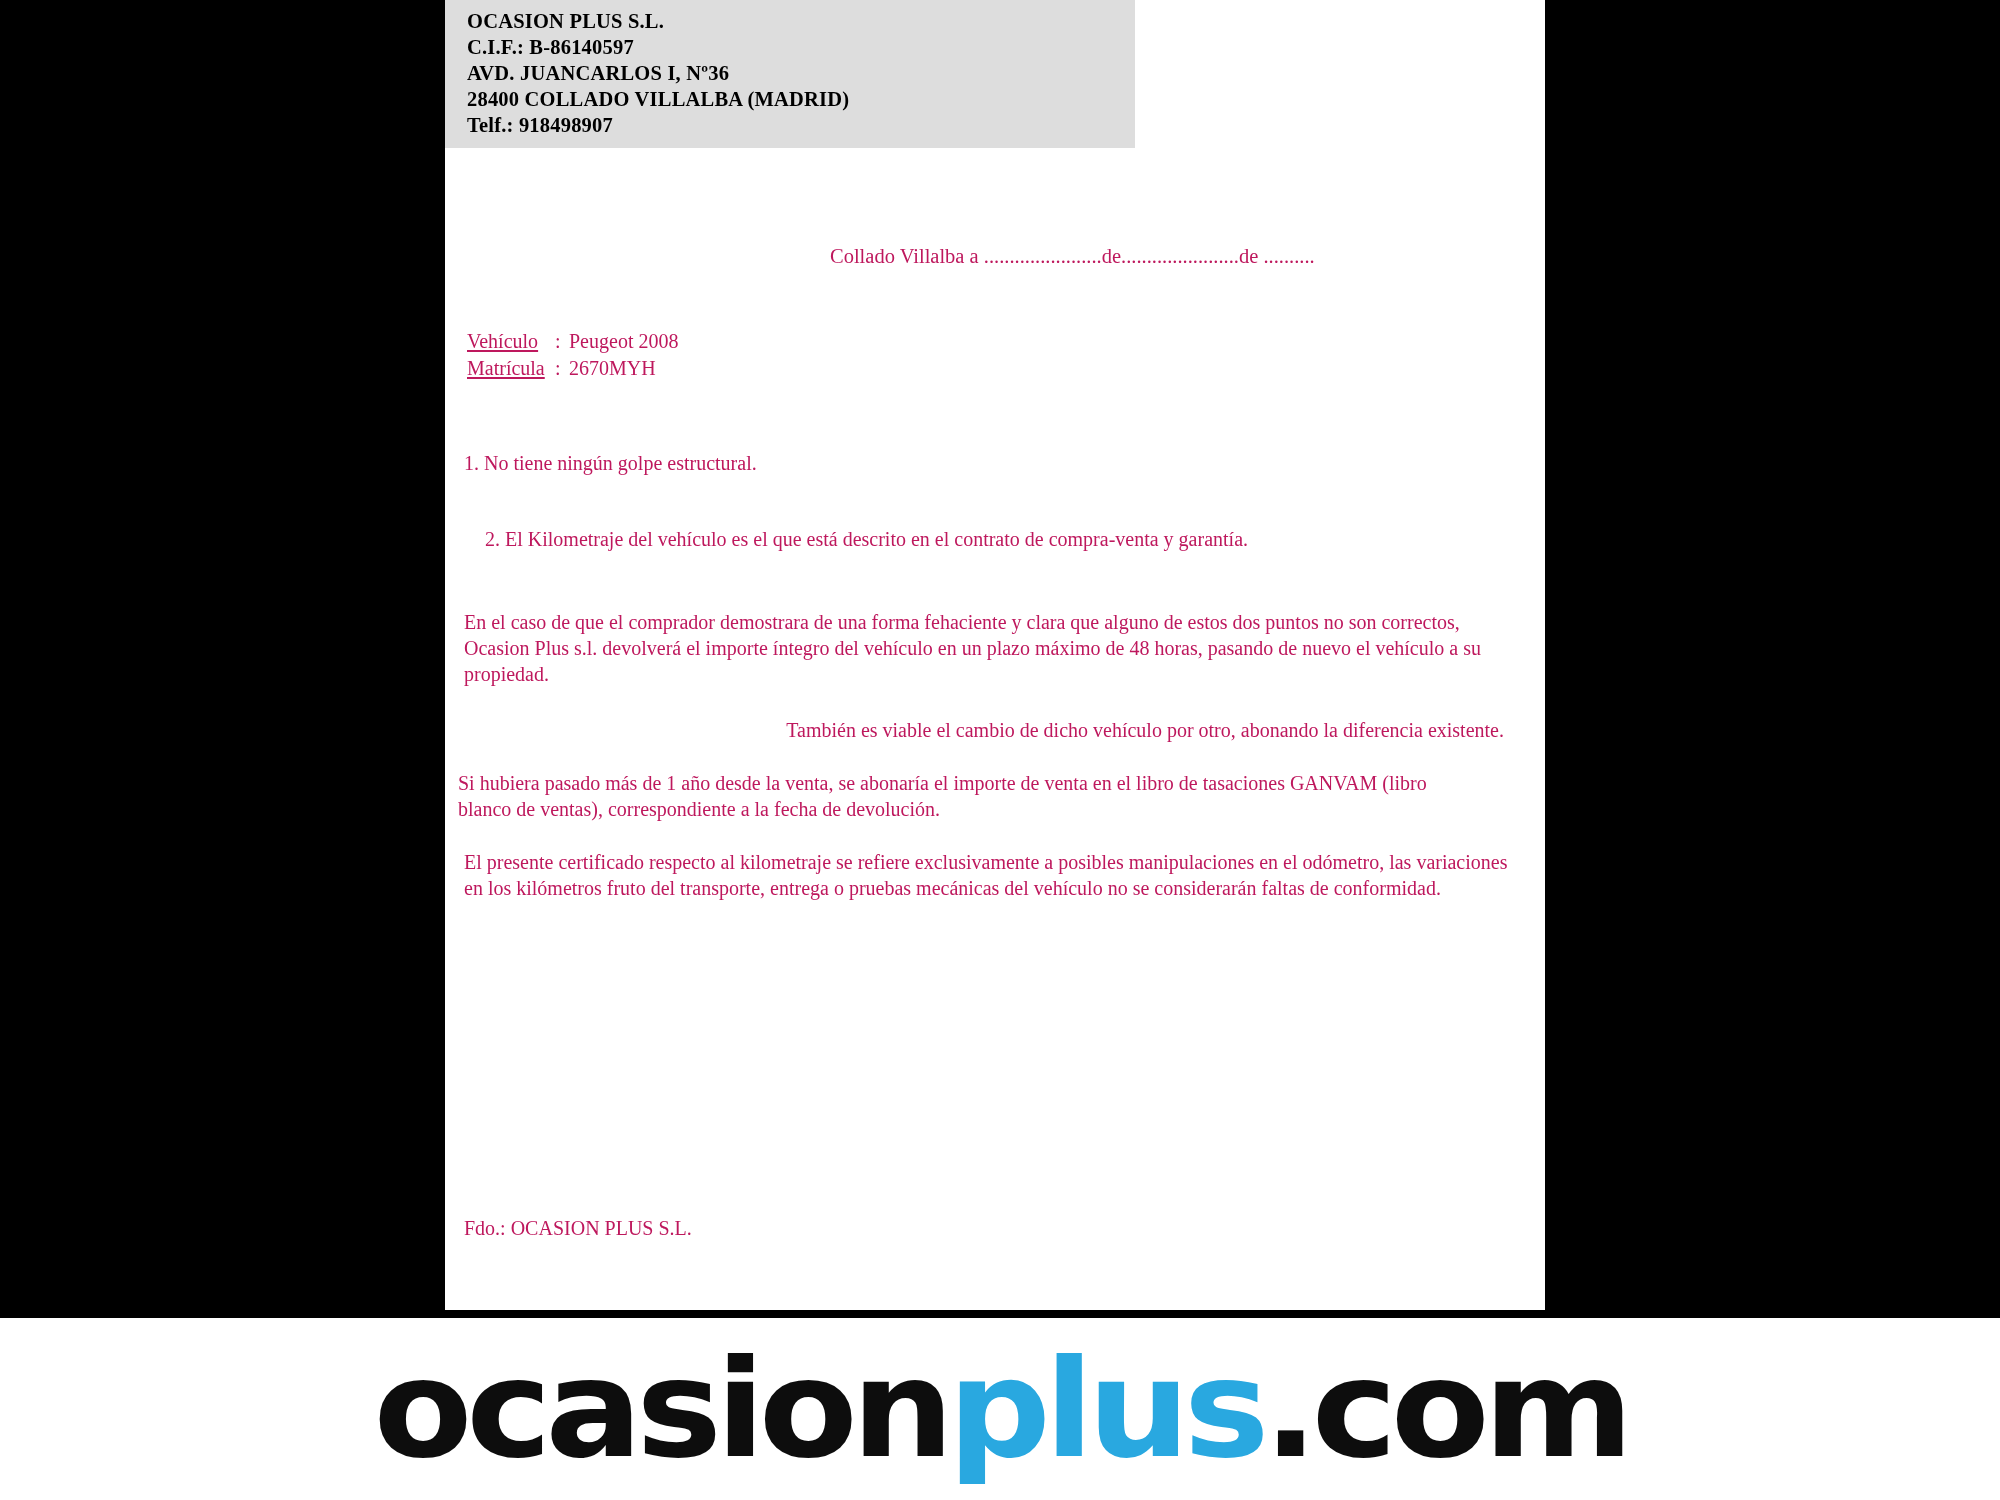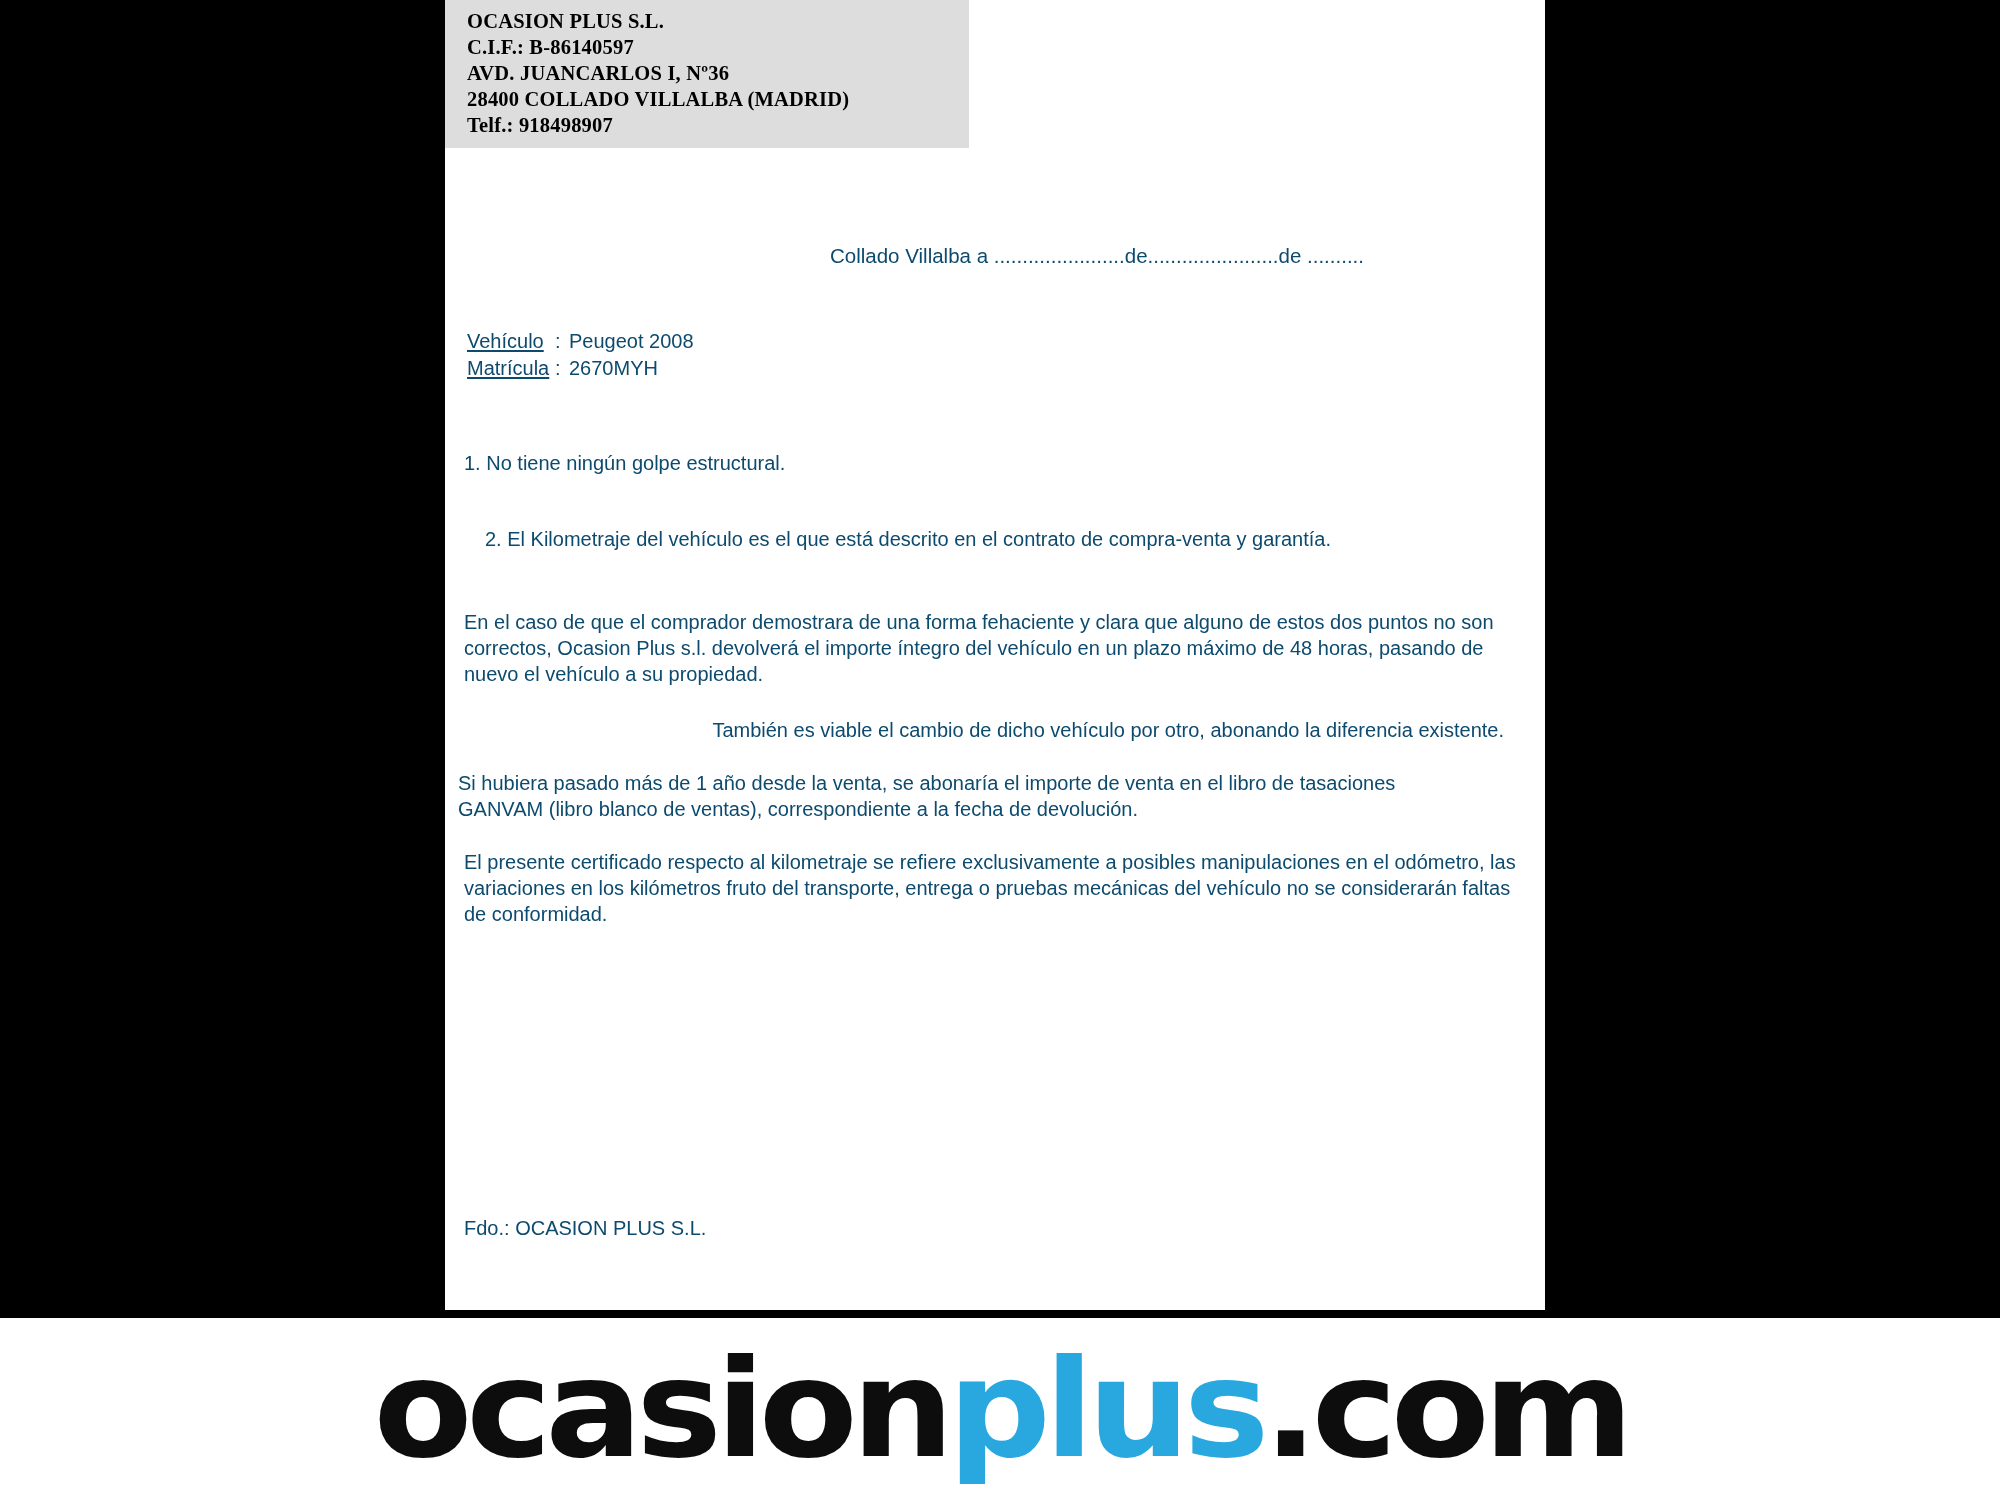--- a/index.html
+++ b/index.html
@@ -40,42 +40,42 @@
     width: 1100px;
     height: 1310px;
     background: #ffffff;
   }
 
   
   #letterhead {
     position: absolute;
     left: 0px;
     top: 0px;
-    width: 524px;
+    width: 690px;
     background: #dddddd;
     padding: 8px 2px 10px 22px;
     box-sizing: border-box;
   }
   #letterhead .lh-line {
     font-family: "Liberation Serif", serif;
     font-weight: bold;
     font-size: 20.5px;
     line-height: 26px;
     color: #000000;
     letter-spacing: 0.2px;
     white-space: nowrap;
   }
 
   
   .body-text {
     position: absolute;
-    font-family: Liberation Sans, sans-serif;
+    font-family: Liberation Serif, serif;
     font-size: 20px;
     line-height: 26px;
-    color: #0c4a6e;
+    color: #be185d;
   }
 
   #place-date {
     left: 385px;
     top: 243px;
     width: 690px;
     font-size: 20.5px;
     white-space: nowrap;
   }
 

